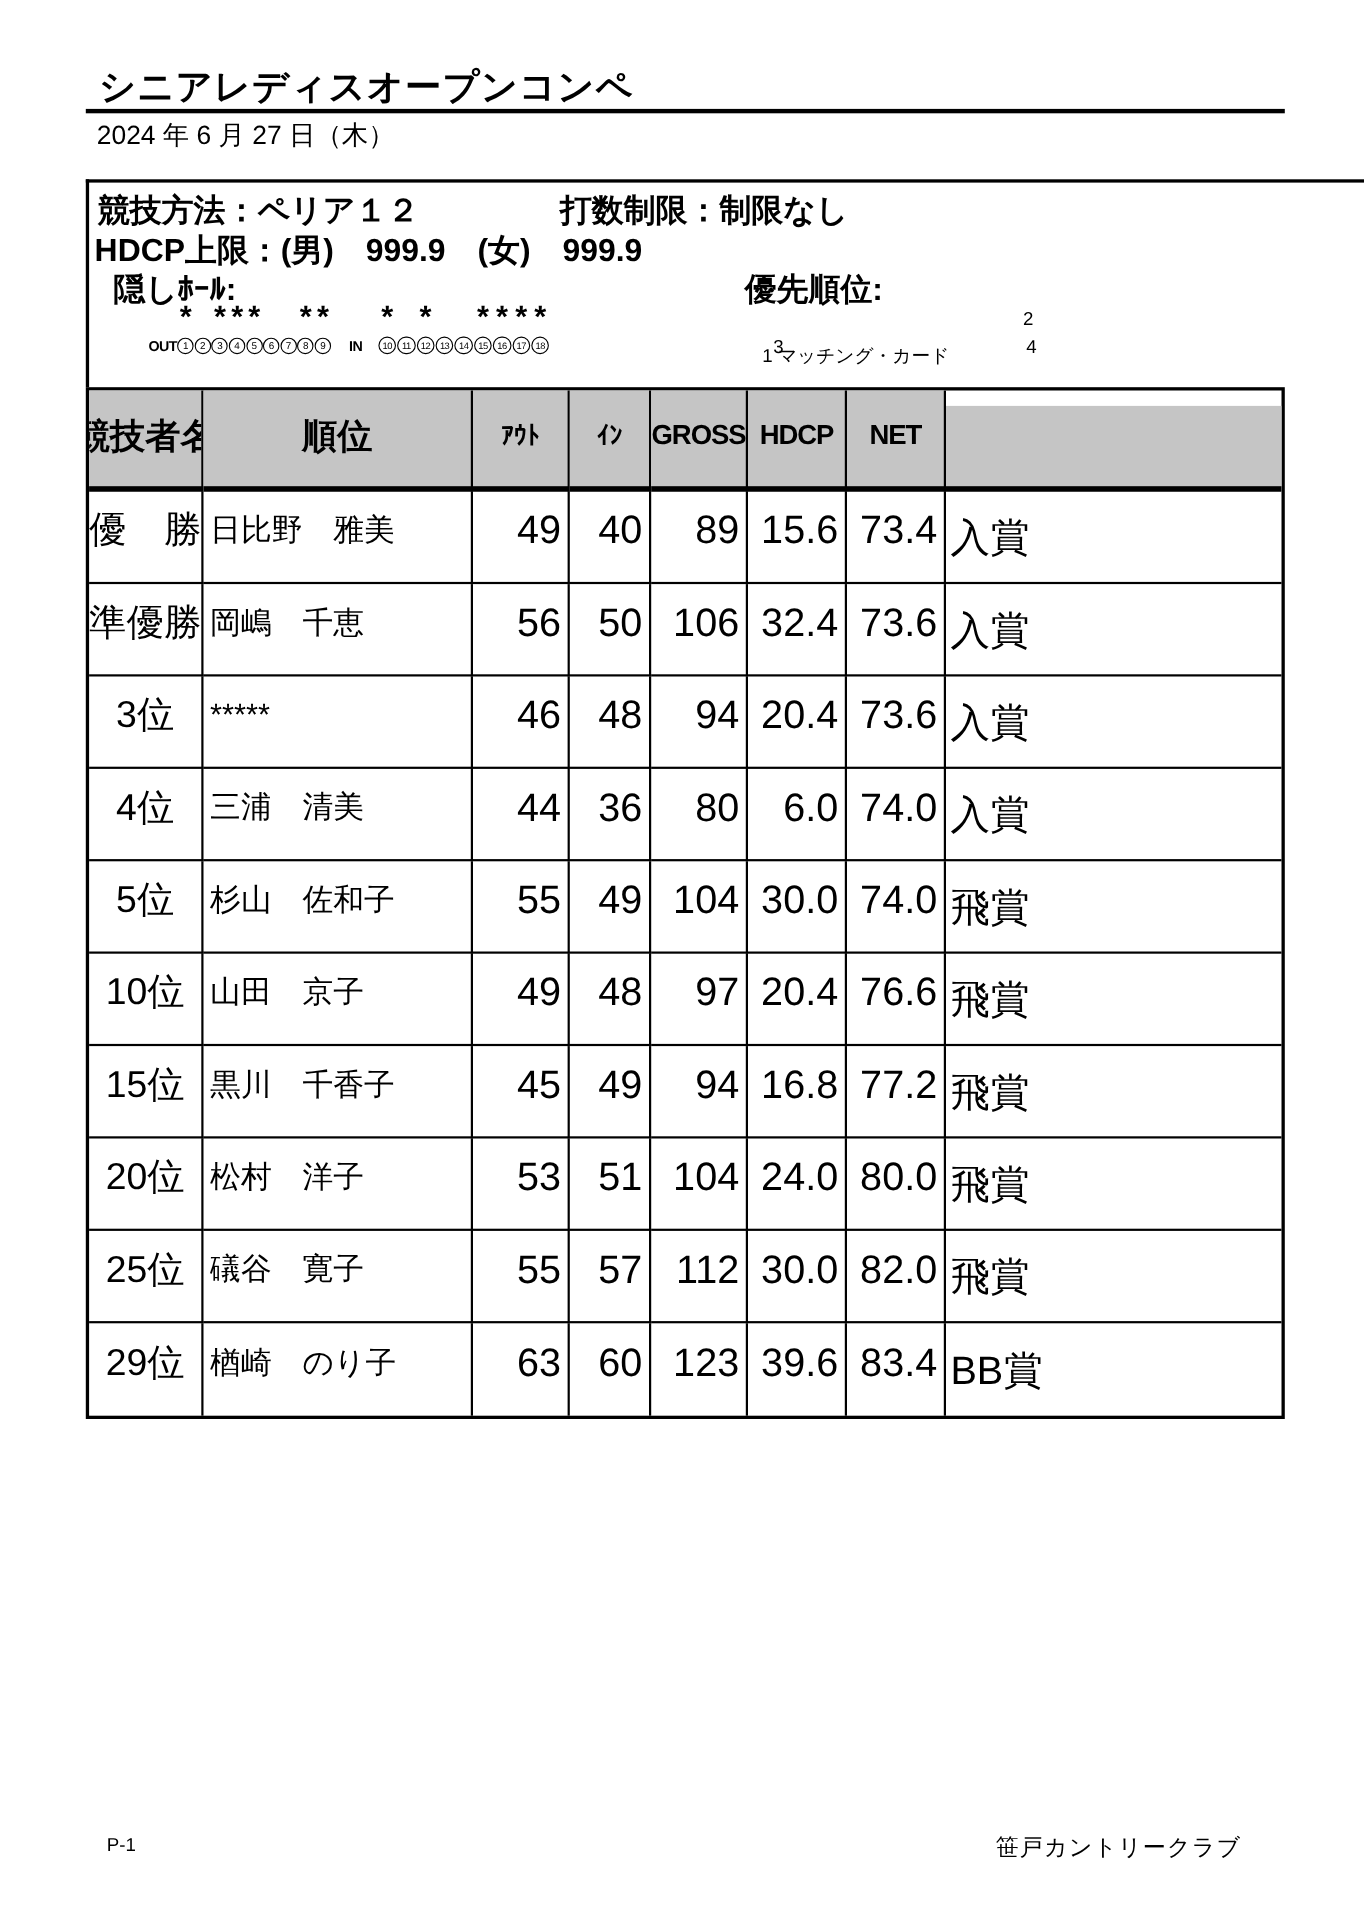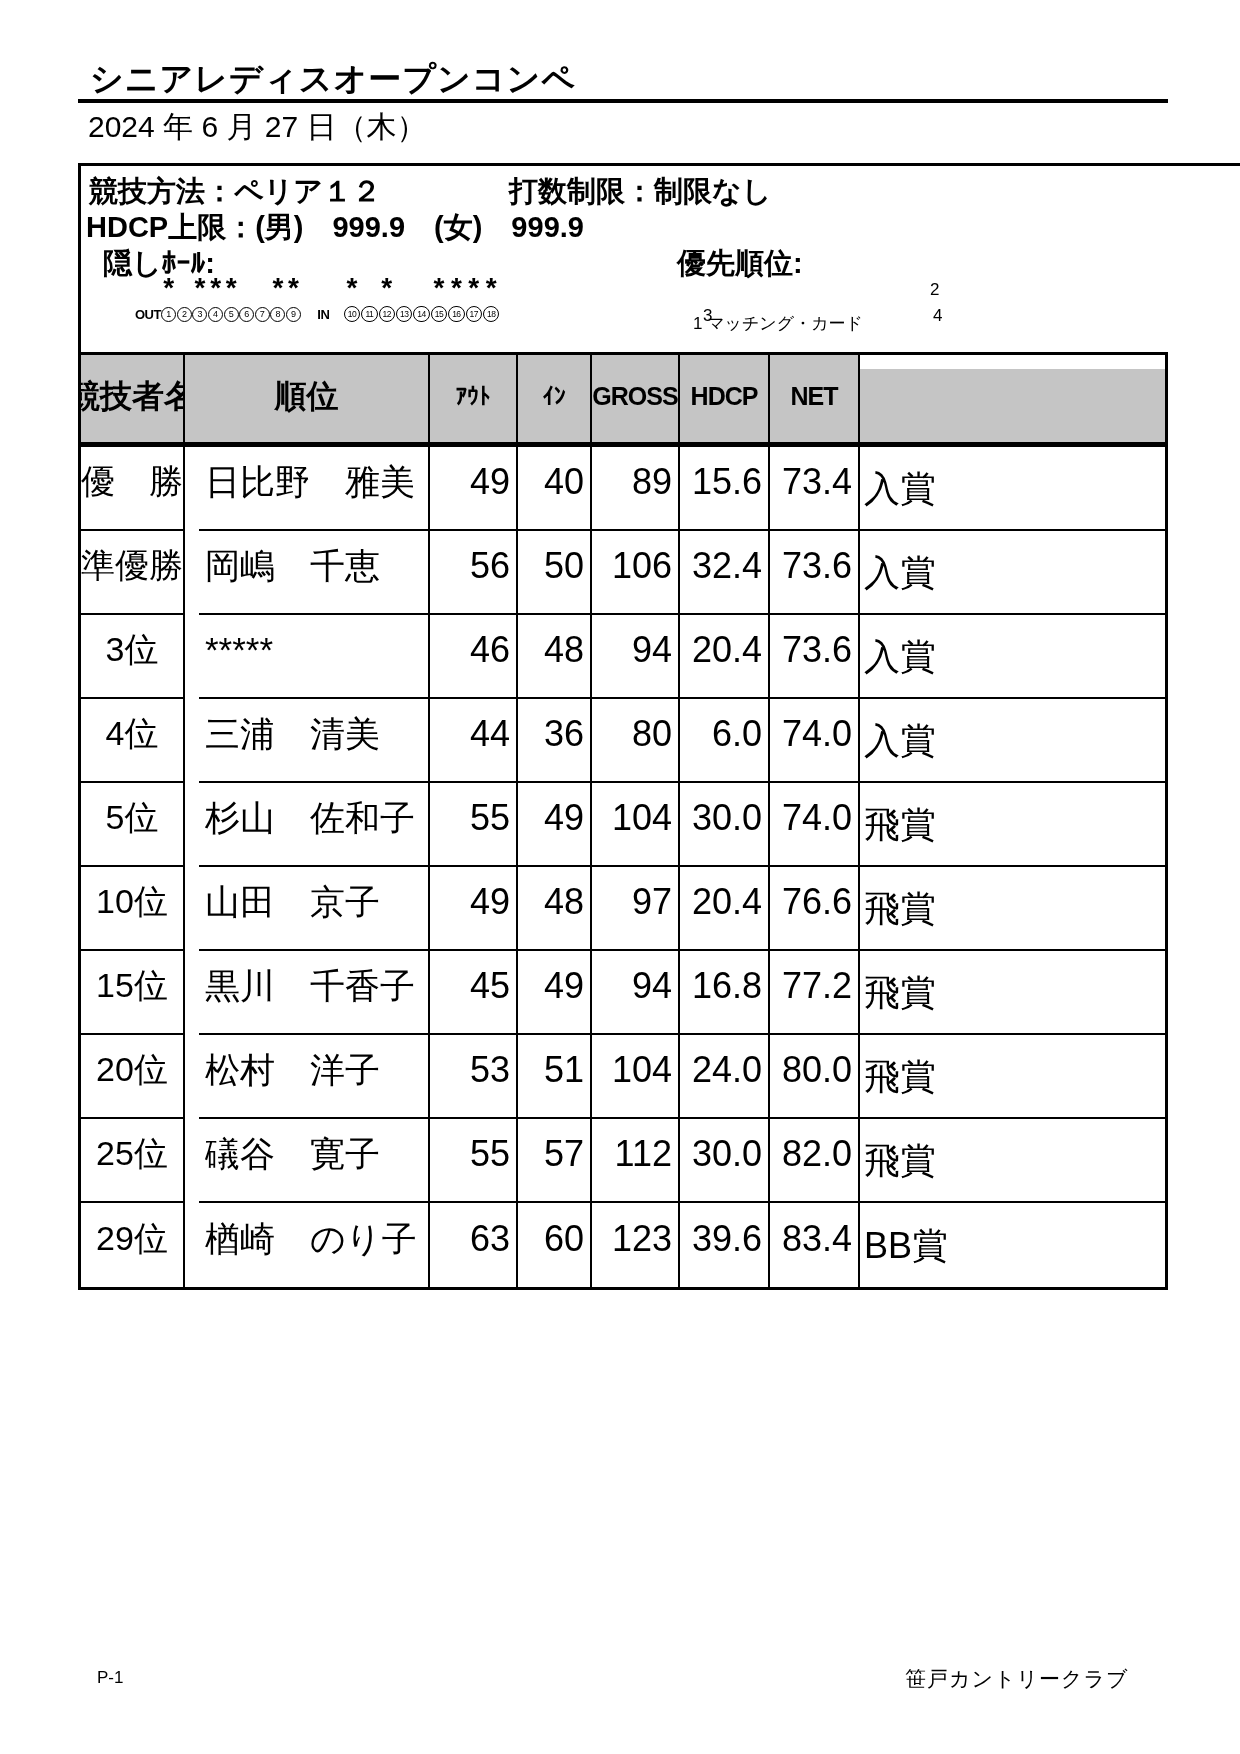--- a/index.html
+++ b/index.html
@@ -7,21 +7,21 @@
   body {
     width:1240px; height:1754px; position:relative;
     font-family:"Liberation Sans","DejaVu Sans",sans-serif;
     color:var(--ink,#000);
   }
   .abs { position:absolute; }
 
   
   #page-title { left:90px; top:57px; font-size:33px; font-weight:bold; letter-spacing:1px; }
   #title-rule { left:78px; top:99px; width:1090px; height:4px; background:var(--ink,#000); }
-  #event-date { left:88px; top:107px; font-size:30px; white-space:pre;text-align:center; }
+  #event-date { left:88px; top:107px; font-size:24px; white-space:pre;text-align:center; }
 
   
   #info-box { left:78px; top:163px; width:1223px; height:189px;
               border:3px solid var(--ink,#000); border-bottom:none; }
   .info-line { position:absolute; font-weight:bold; font-size:29px; white-space:pre; }
   #method-line   { left:8px;   top:6px; }
   #stroke-line   { left:428px; top:6px; }
   #hdcp-line     { left:5px;   top:42px; }
   #hidden-label  { left:22px;  top:78px; }
   #priority-label{ left:596px; top:78px; }
@@ -58,21 +58,21 @@
   .cell.lastcol { border-right:none;margin-top:14px; }
   .cell.lastrow { border-bottom:none; }
   .cell.h { background:var(--header-bg,#c5c5c5); border-bottom:5px solid var(--ink,#000);
             justify-content:center; font-weight:bold; font-size:32px; padding-bottom:4px; }
   .cell.h.h-kana  { font-size:23px; }
   .cell.h.h-latin { font-size:25px; letter-spacing:-1px; }
   .cell.d { font-size:36px; padding-bottom:12px; }
   .c-rank  { justify-content:center; }
   .cell.d.c-rank { font-size:34px; }
   .c-name  { justify-content:flex-start; padding-left:6px; }
-  .cell.d.c-name { font-size:35px;margin-left:14px; }
+  .cell.d.c-name { font-size:28px; }
   .c-num   { justify-content:flex-end; padding-right:6px; }
   .c-prize { justify-content:flex-start; padding-left:4px; }
   .cell.h.c-num, .cell.h.c-name, .cell.h.c-prize { justify-content:center; padding-left:0; padding-right:0; }
 
   
   #footer-page { left:97px; top:1668px; font-size:17px; }
   #footer-club { left:905px; top:1665px; font-size:21px; letter-spacing:1px; }
 </style>
 </head>
 <body style="background: rgb(255, 255, 255);">

